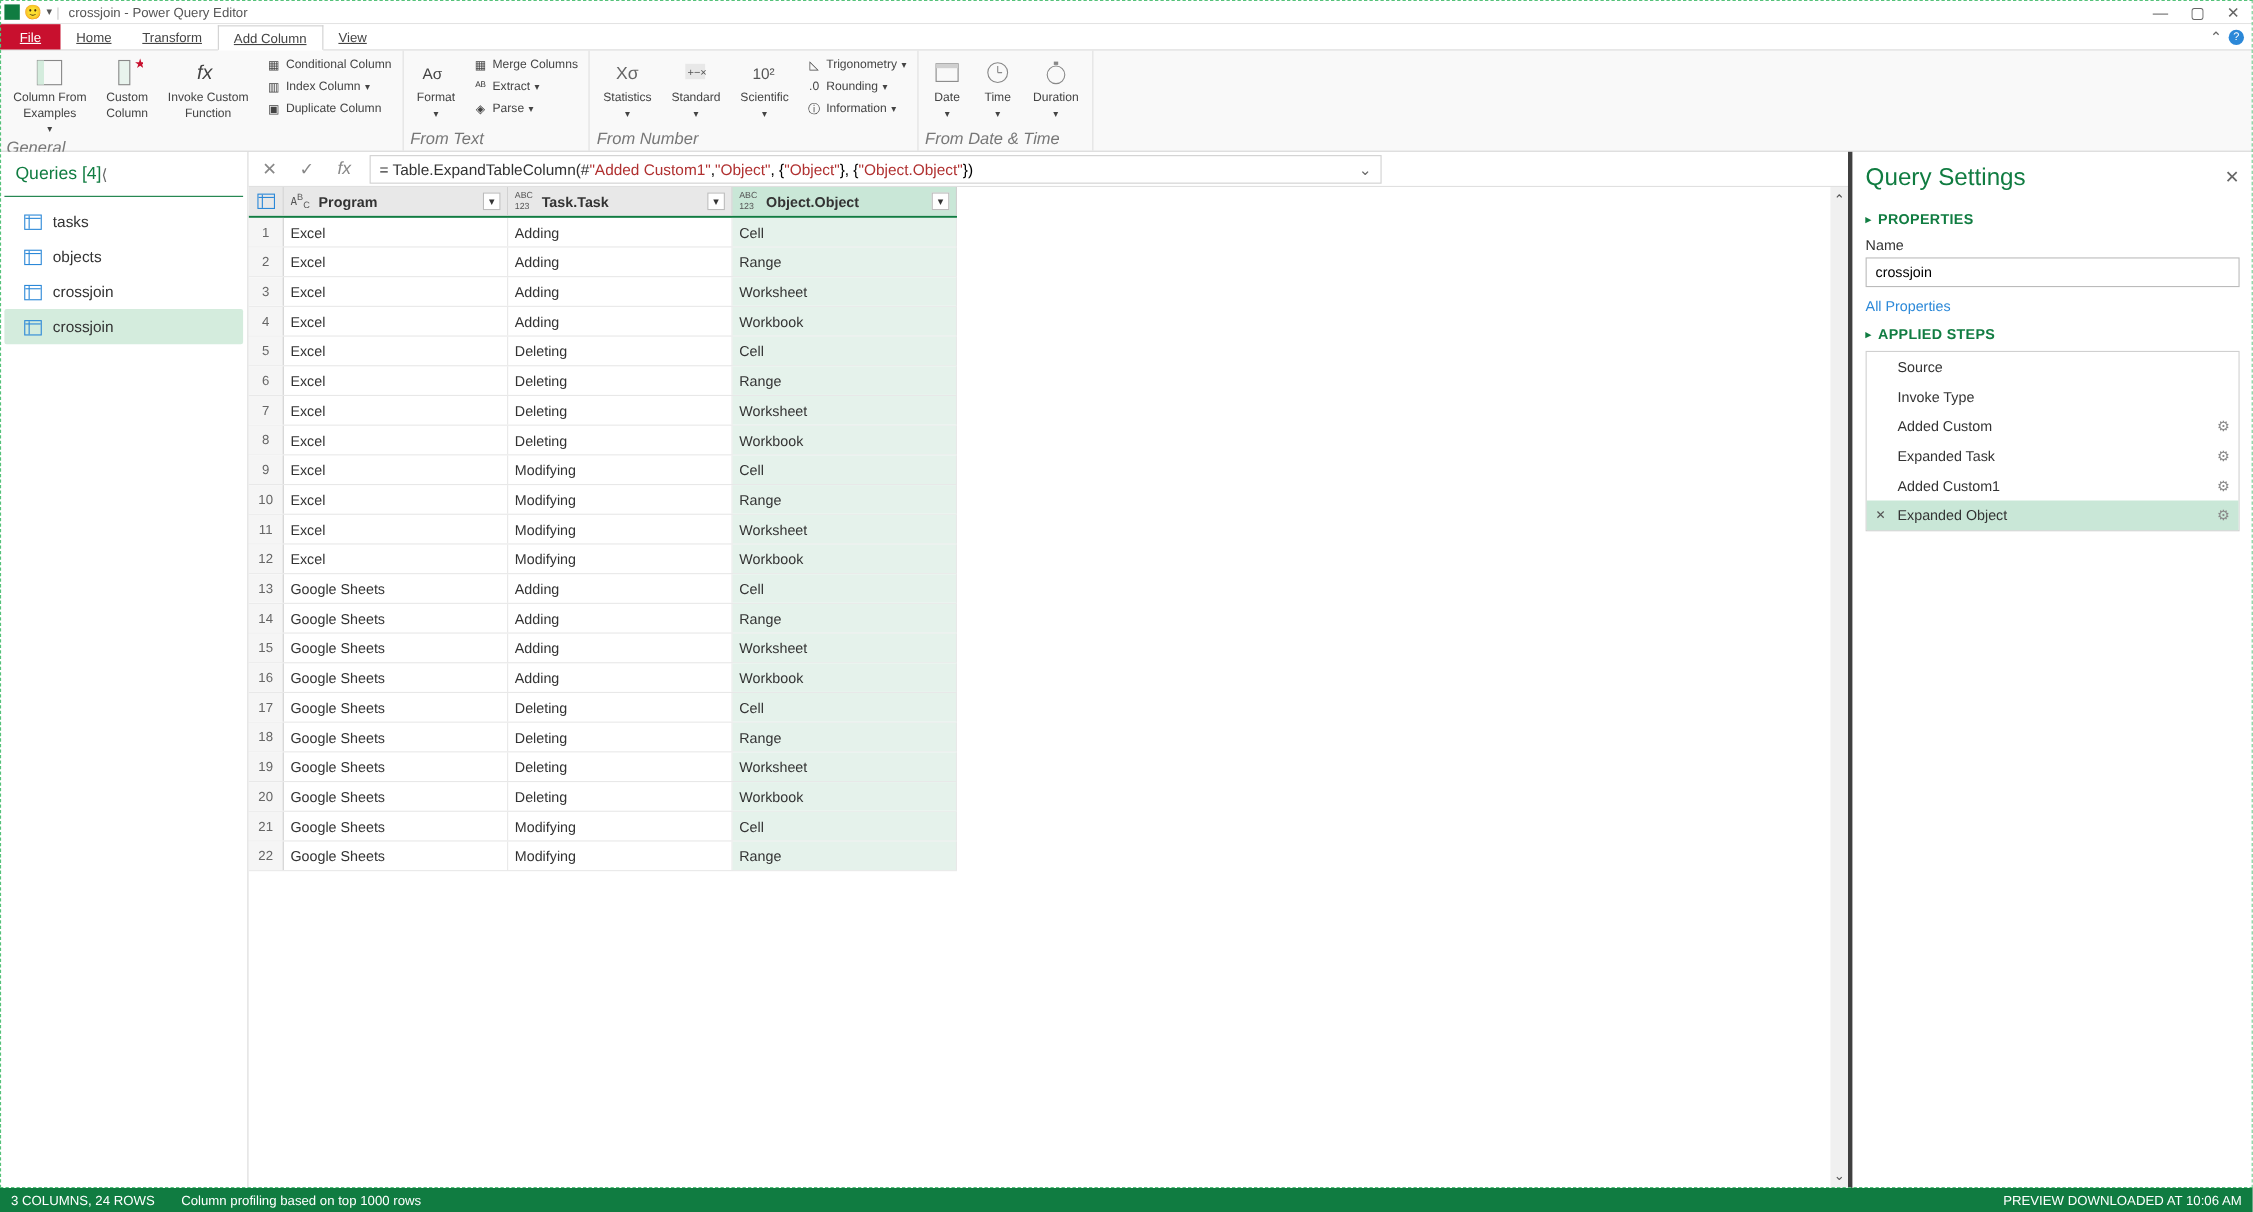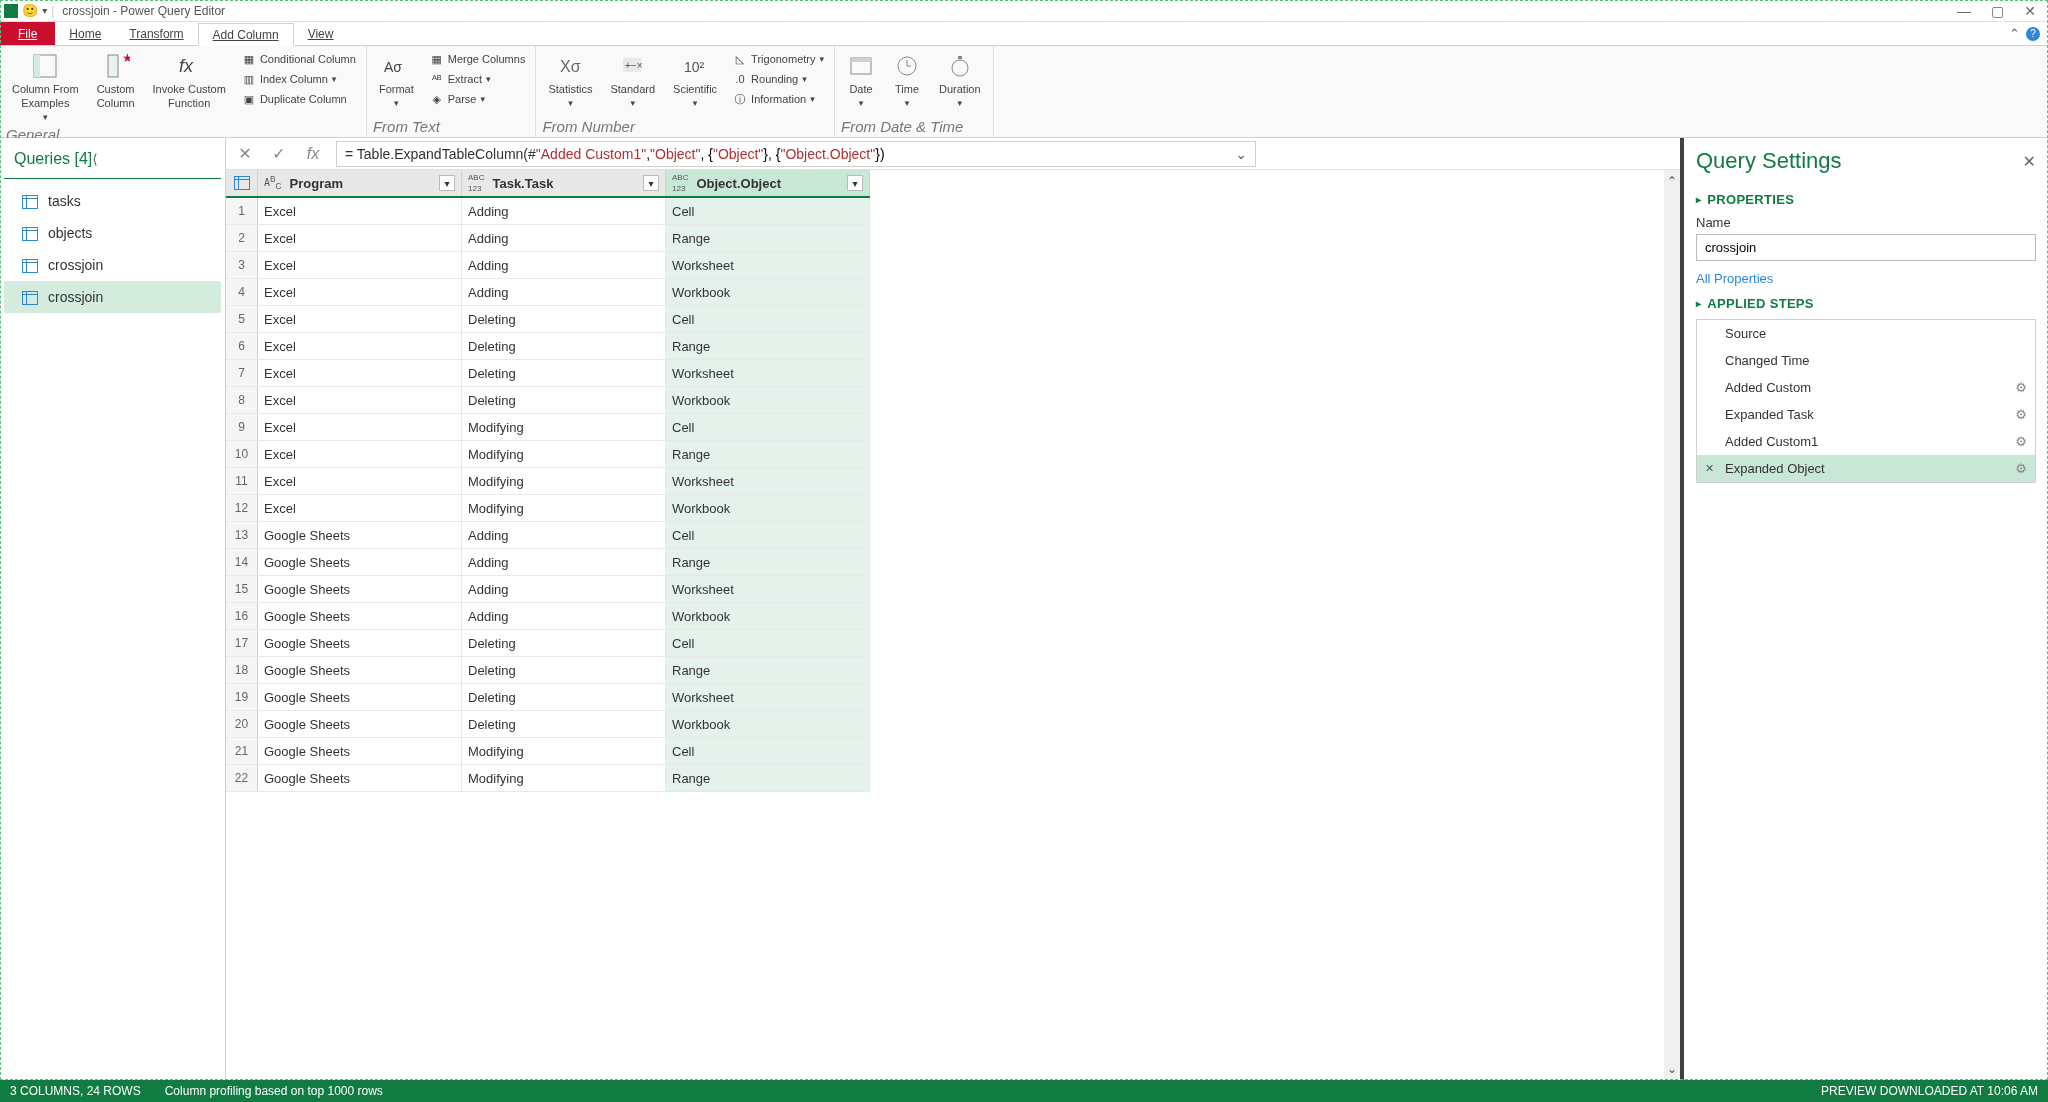--- a/index.html
+++ b/index.html
@@ -528,21 +528,21 @@
 
     <div class="section-h">
         <span class="tri">▸</span>
         <span>APPLIED STEPS</span>
       </div>
     <div class="steps-list" id="steps-list">
         <div class="step">
           <span>Source</span>
         </div>
         <div class="step">
-          <span>Changed Time</span>
+          <span>Invoke Type</span>
         </div>
         <div class="step">
           <span>Added Custom</span>
           <span class="gear">⚙</span>
         </div>
         <div class="step">
           <span>Expanded Task</span>
           <span class="gear">⚙</span>
         </div>
         <div class="step">

